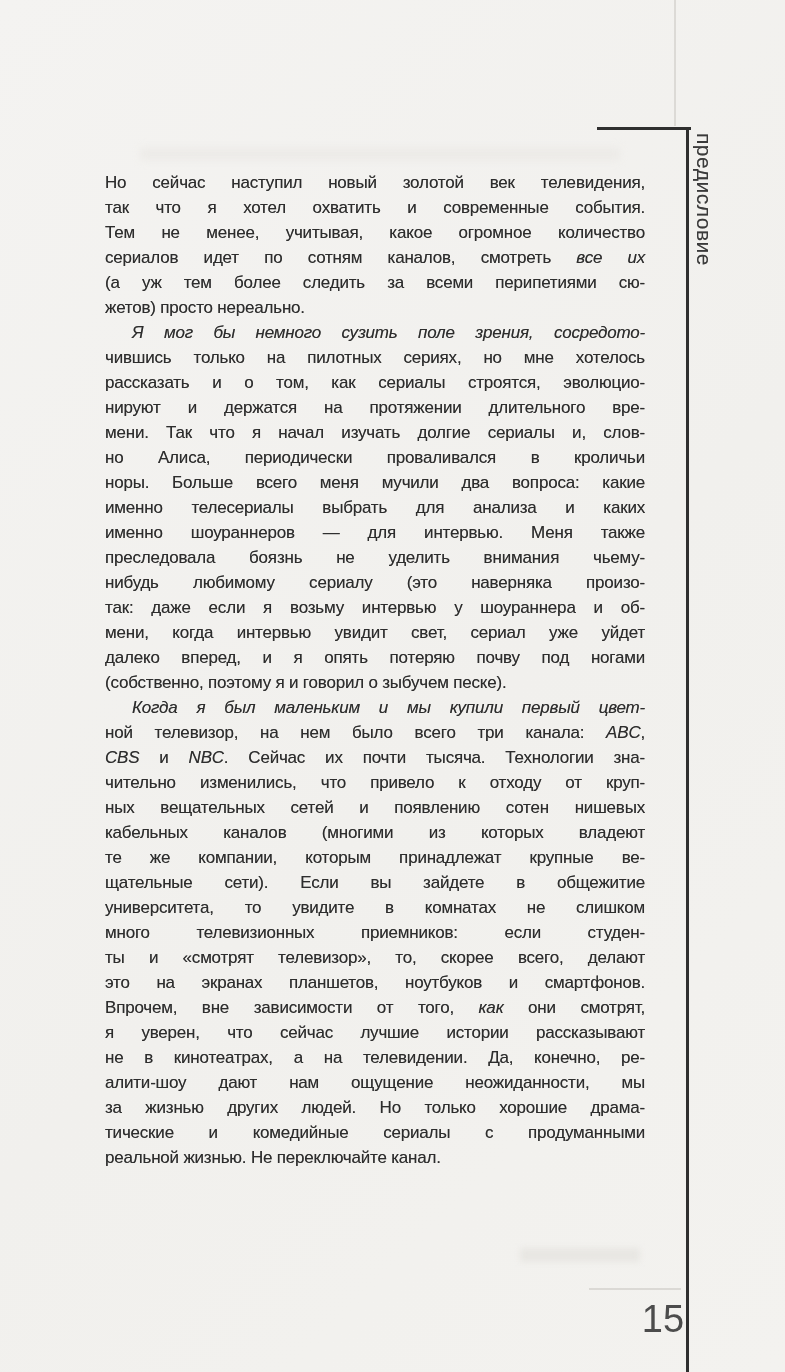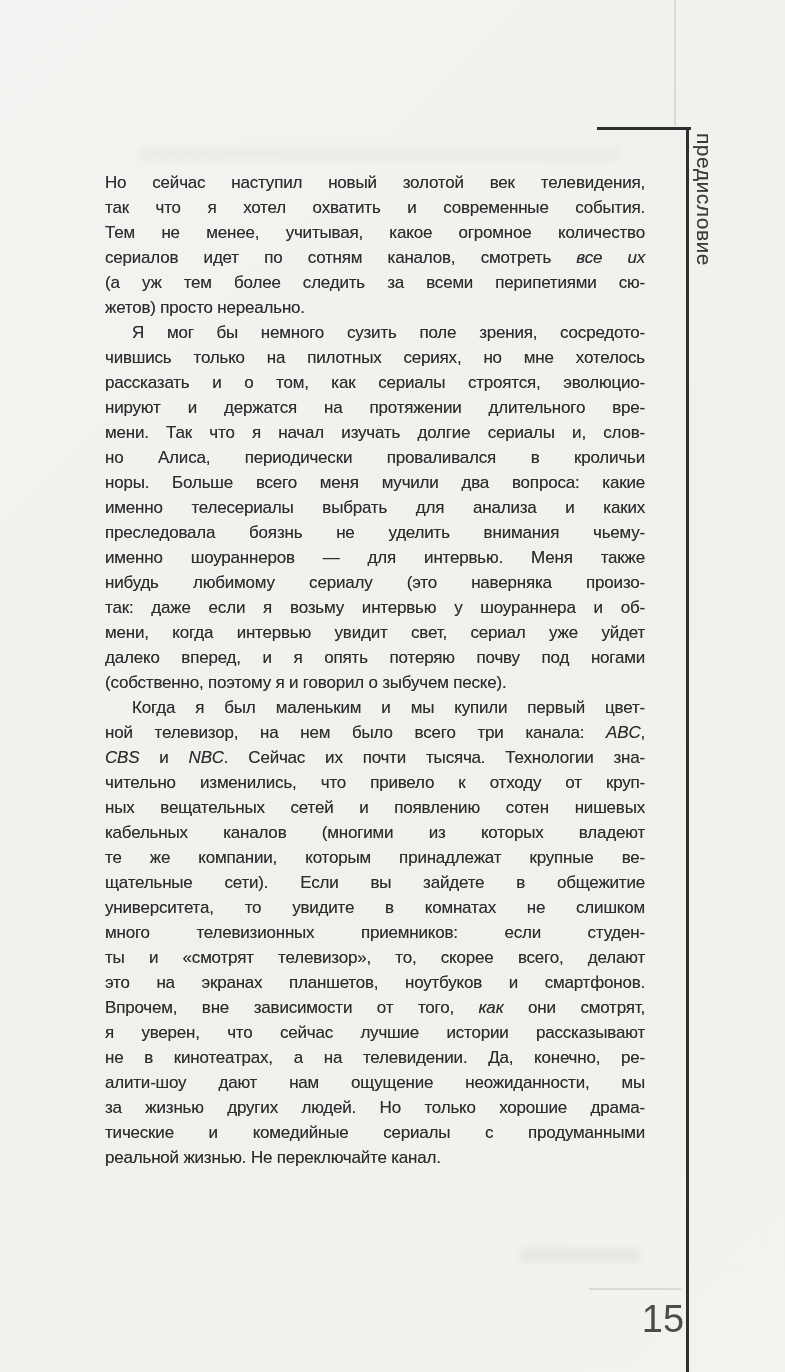--- a/index.html
+++ b/index.html
@@ -22,21 +22,21 @@
     letter-spacing: -0.2px;
     text-shadow: 0 0 0.4px rgba(45,45,45,0.55);
   }
   .ln {
     height: 25px;
     text-align: justify;
     text-align-last: justify;
     white-space: normal;
   }
   .ln.last { text-align-last: left; }
-  .ln.indent { padding-left: 27px; }
+  .ln.indent { padding-left: 27px; font-style: italic; }
   .rule-top {
     position: absolute;
     left: 597px;
     top: 127px;
     width: 94px;
     height: 3px;
     background: #2f2f2f;
   }
   .rule-right {
     position: absolute;
@@ -125,22 +125,22 @@
       <div class="ln">(а уж тем более следить за всеми перипетиями сю-</div>
       <div class="ln last">жетов) просто нереально.</div>
       <div class="ln indent">Я мог бы немного сузить поле зрения, сосредото-</div>
       <div class="ln">чившись только на пилотных сериях, но мне хотелось</div>
       <div class="ln">рассказать и о том, как сериалы строятся, эволюцио-</div>
       <div class="ln">нируют и держатся на протяжении длительного вре-</div>
       <div class="ln">мени. Так что я начал изучать долгие сериалы и, слов-</div>
       <div class="ln">но Алиса, периодически проваливался в кроличьи</div>
       <div class="ln">норы. Больше всего меня мучили два вопроса: какие</div>
       <div class="ln">именно телесериалы выбрать для анализа и каких</div>
+      <div class="ln">именно шоураннеров — для интервью. Меня также</div>
       <div class="ln">преследовала боязнь не уделить внимания чьему-</div>
-      <div class="ln">именно шоураннеров — для интервью. Меня также</div>
       <div class="ln">нибудь любимому сериалу (это наверняка произо-</div>
       <div class="ln">так: даже если я возьму интервью у шоураннера и об-</div>
       <div class="ln">мени, когда интервью увидит свет, сериал уже уйдет</div>
       <div class="ln">далеко вперед, и я опять потеряю почву под ногами</div>
       <div class="ln last">(собственно, поэтому я и говорил о зыбучем песке).</div>
       <div class="ln indent">Когда я был маленьким и мы купили первый цвет-</div>
       <div class="ln">ной телевизор, на нем было всего три канала: <i>ABC</i>,</div>
       <div class="ln"><i>CBS</i> и <i>NBC</i>. Сейчас их почти тысяча. Технологии зна-</div>
       <div class="ln">чительно изменились, что привело к отходу от круп-</div>
       <div class="ln">ных вещательных сетей и появлению сотен нишевых</div>

